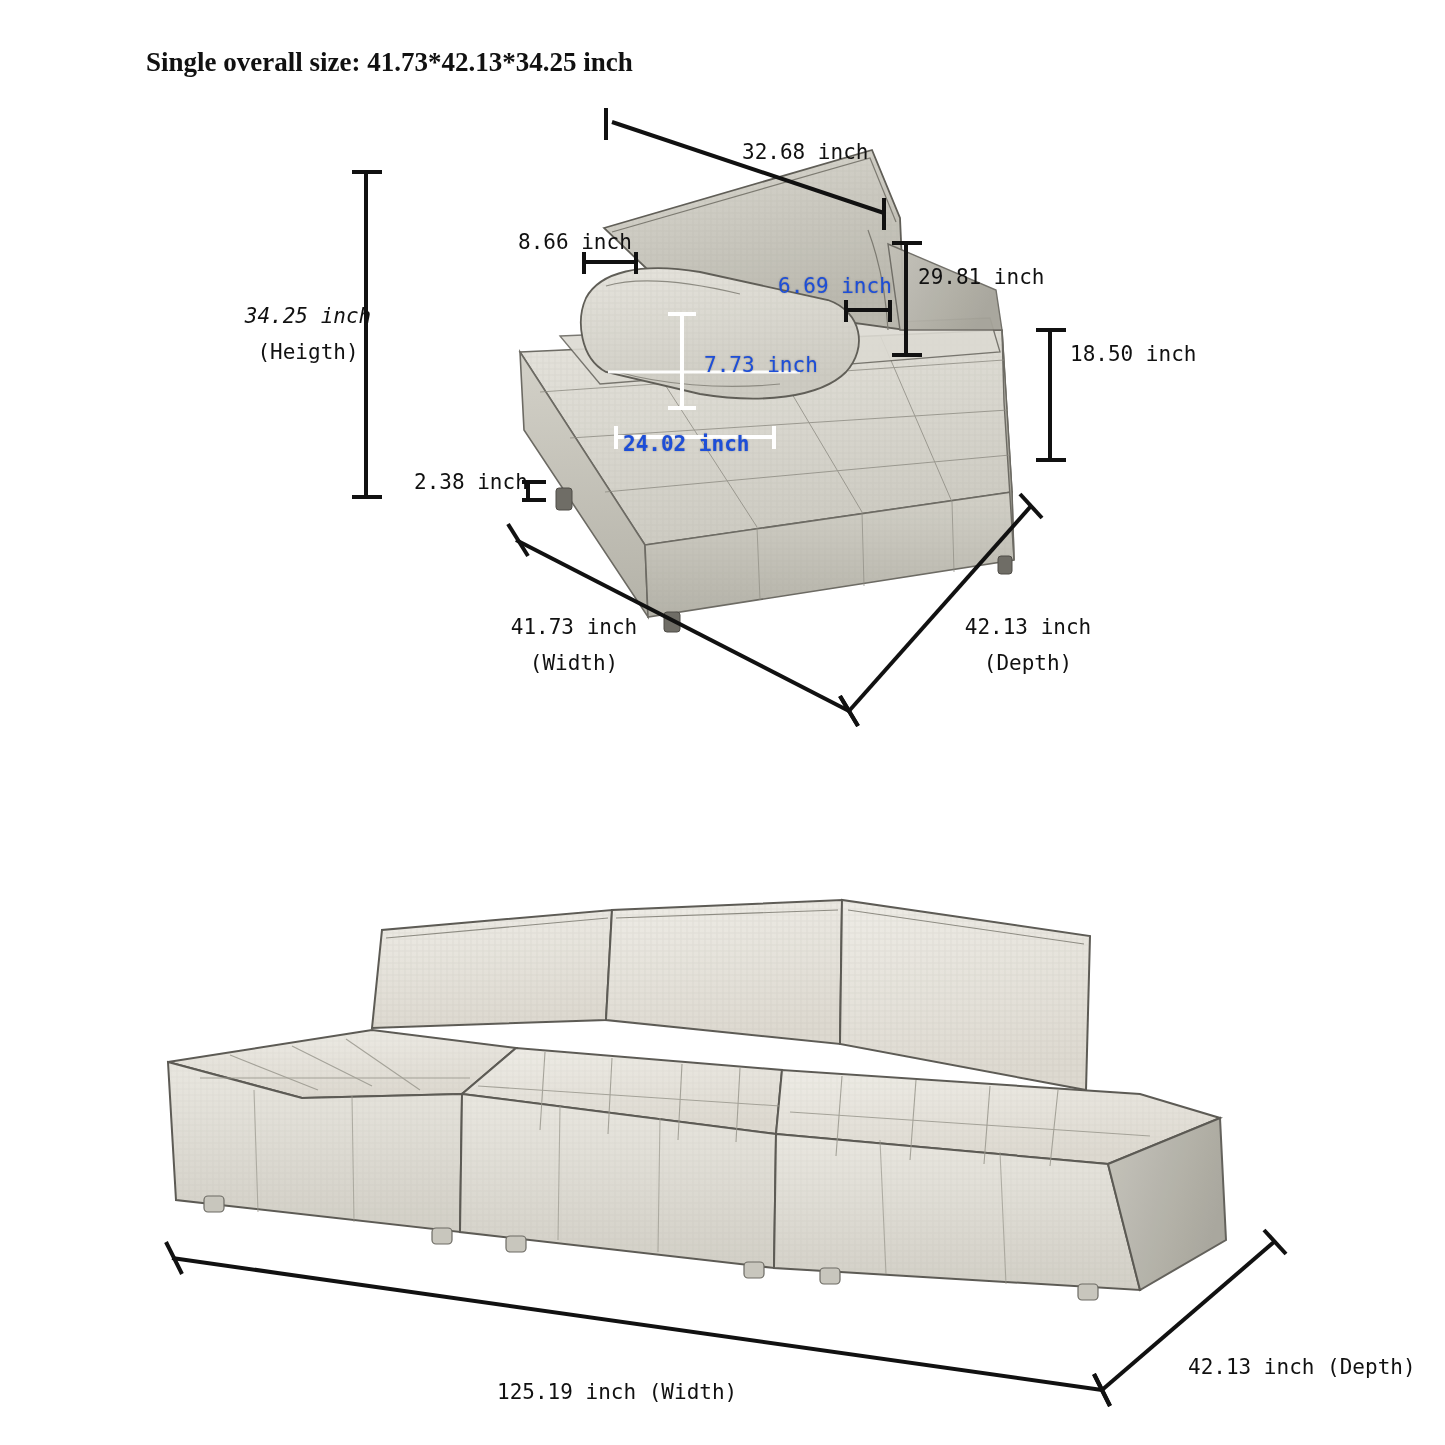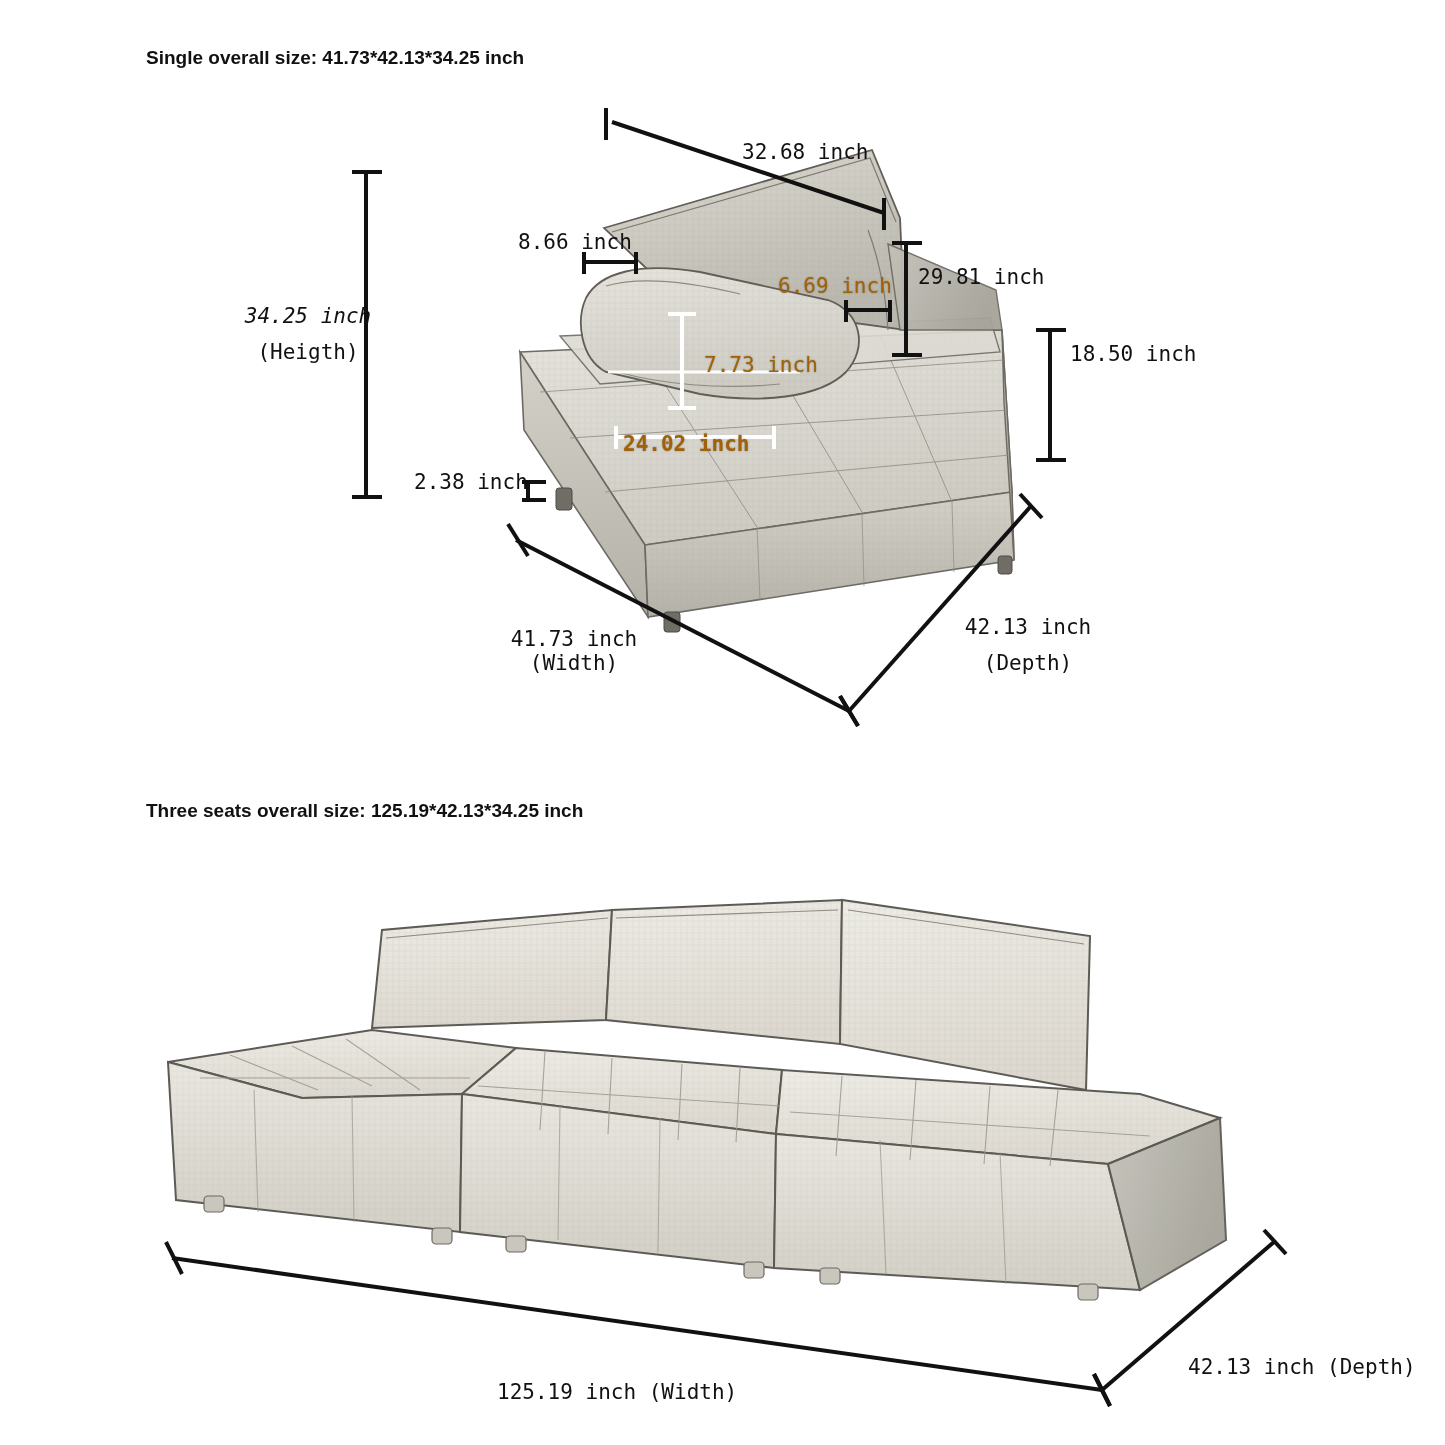--- a/index.html
+++ b/index.html
@@ -18,62 +18,61 @@
   .stage {
     position: absolute;
     left: 0; top: 0;
     width: 1445px;
     height: 1445px;
   }
 
   
   .title {
     position: absolute;
-    font-family: Liberation Sans, sans-serif;
-    font-size: 19px;
+    font-family: Liberation Serif, serif;
+    font-size: 27px;
     font-weight: bold;
     letter-spacing: 0px;
     color: #111111;
     white-space: nowrap;
   }
   #title-single { left: 146px; top: 47px; }
   #title-three  { left: 146px; top: 800px; }
 
   
   .dim {
     position: absolute;
     font-family: "DejaVu Sans Mono", monospace;
     font-size: 21px;
     color: #111111;
     white-space: nowrap;
     line-height: 1.35;
   }
   .dim.white {
-    color: #a16207;
+    color: #1d4ed8;
     text-shadow: 0 0 2px rgba(60,60,60,.45);
   }
   .dim.center { text-align: center; }
 
   
   svg.layer {
     position: absolute;
     left: 0; top: 0;
     width: 1445px;
     height: 1445px;
     pointer-events: none;
   }
 </style>
 </head>
 <body>
 
 <div class="stage">
 
   <div class="title" id="title-single">Single overall size: 41.73*42.13*34.25 inch</div>
 
-  <div class="title" id="title-three">Three seats overall size: 125.19*42.13*34.25 inch</div>
 
   <svg class="layer" viewBox="0 0 1445 1445">
     <defs>
       <linearGradient id="fabTop" x1="0" y1="0" x2="0.3" y2="1">
         <stop offset="0%" stop-color="#e6e4dd"></stop>
         <stop offset="100%" stop-color="#cdcbc2"></stop>
       </linearGradient>
       <linearGradient id="fabFront" x1="0" y1="0" x2="0" y2="1">
         <stop offset="0%" stop-color="#d3d1c8"></stop>
         <stop offset="100%" stop-color="#b4b2a8"></stop>
@@ -222,21 +221,21 @@
 
   <div class="dim white" id="lbl-925" style="left:704px; top:351px;">7.73 inch</div>
 
   <div class="dim white" id="lbl-2402" style="left:623px; top:430px;font-weight:bold;">24.02 inch</div>
 
   <div class="dim center" id="lbl-3425a" style="left:238px; top:302px; width:140px;font-style:italic;">34.25 inch</div>
   <div class="dim center" id="lbl-3425b" style="left:238px; top:338px; width:140px;">(Heigth)</div>
 
   <div class="dim" id="lbl-197" style="left:414px; top:468px;">2.38 inch</div>
 
-  <div class="dim center" id="lbl-4173a" style="left:497px; top:613px; width:154px;margin-top:12px;">41.73 inch</div>
+  <div class="dim center" id="lbl-4173a" style="left:497px; top:613px; width:154px;">41.73 inch</div>
   <div class="dim center" id="lbl-4173b" style="left:497px; top:649px; width:154px;">(Width)</div>
 
   <div class="dim center" id="lbl-4213a" style="left:951px; top:613px; width:154px;">42.13 inch</div>
   <div class="dim center" id="lbl-4213b" style="left:951px; top:649px; width:154px;">(Depth)</div>
 
   <svg class="layer" viewBox="0 0 1445 1445">
     <g>
 
       <path d="M372,1028 L382,930 L612,910 L606,1020 Z" fill="url(#fabTop3)" stroke="#5c5a54" stroke-width="2"></path>
       <path d="M372,1028 L382,930 L612,910 L606,1020 Z" fill="url(#weave)" opacity="0.55"></path>

